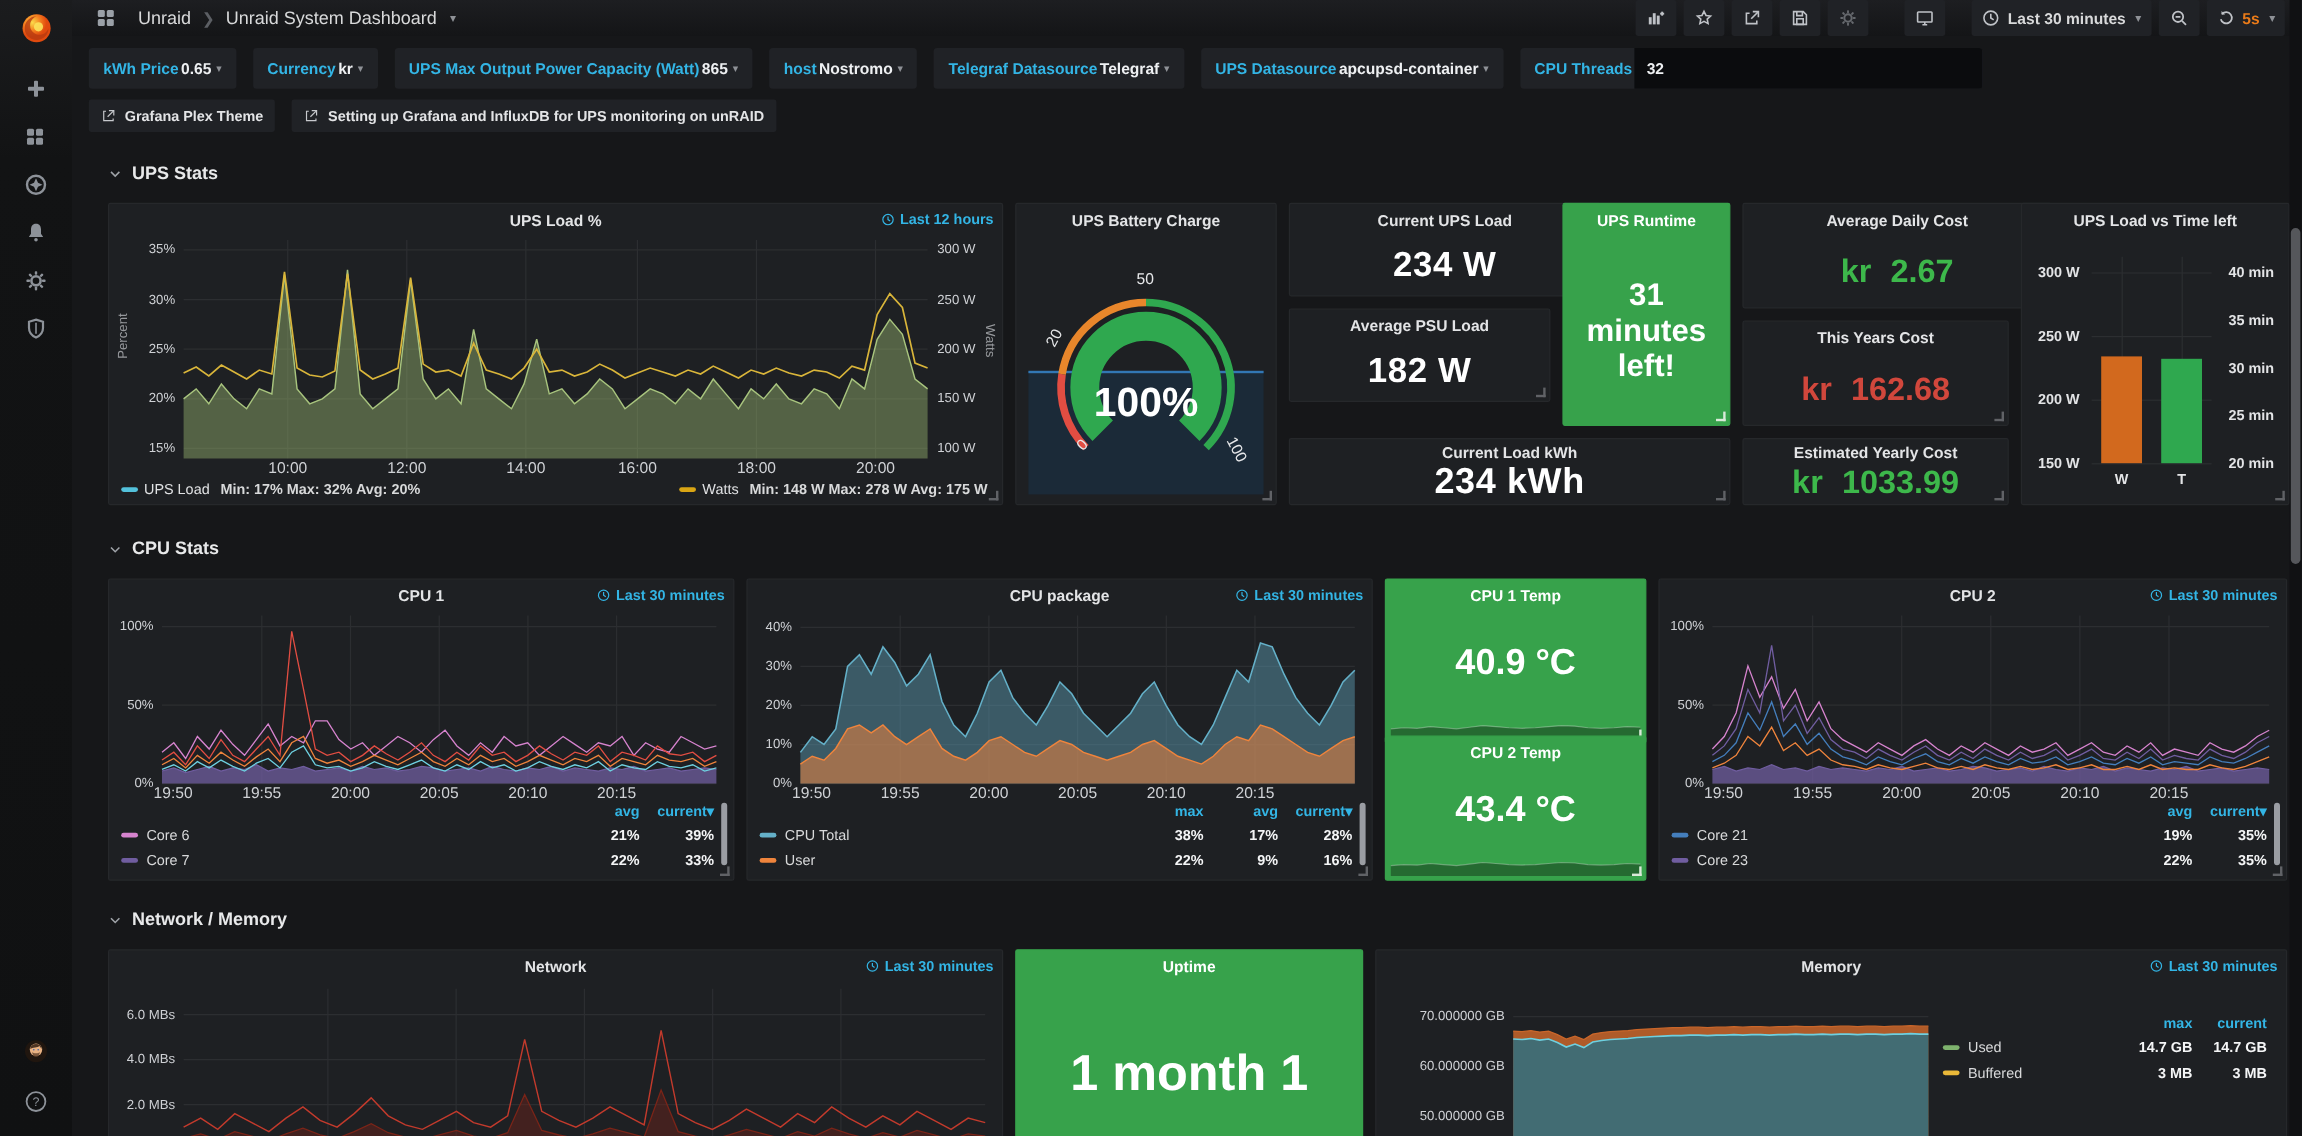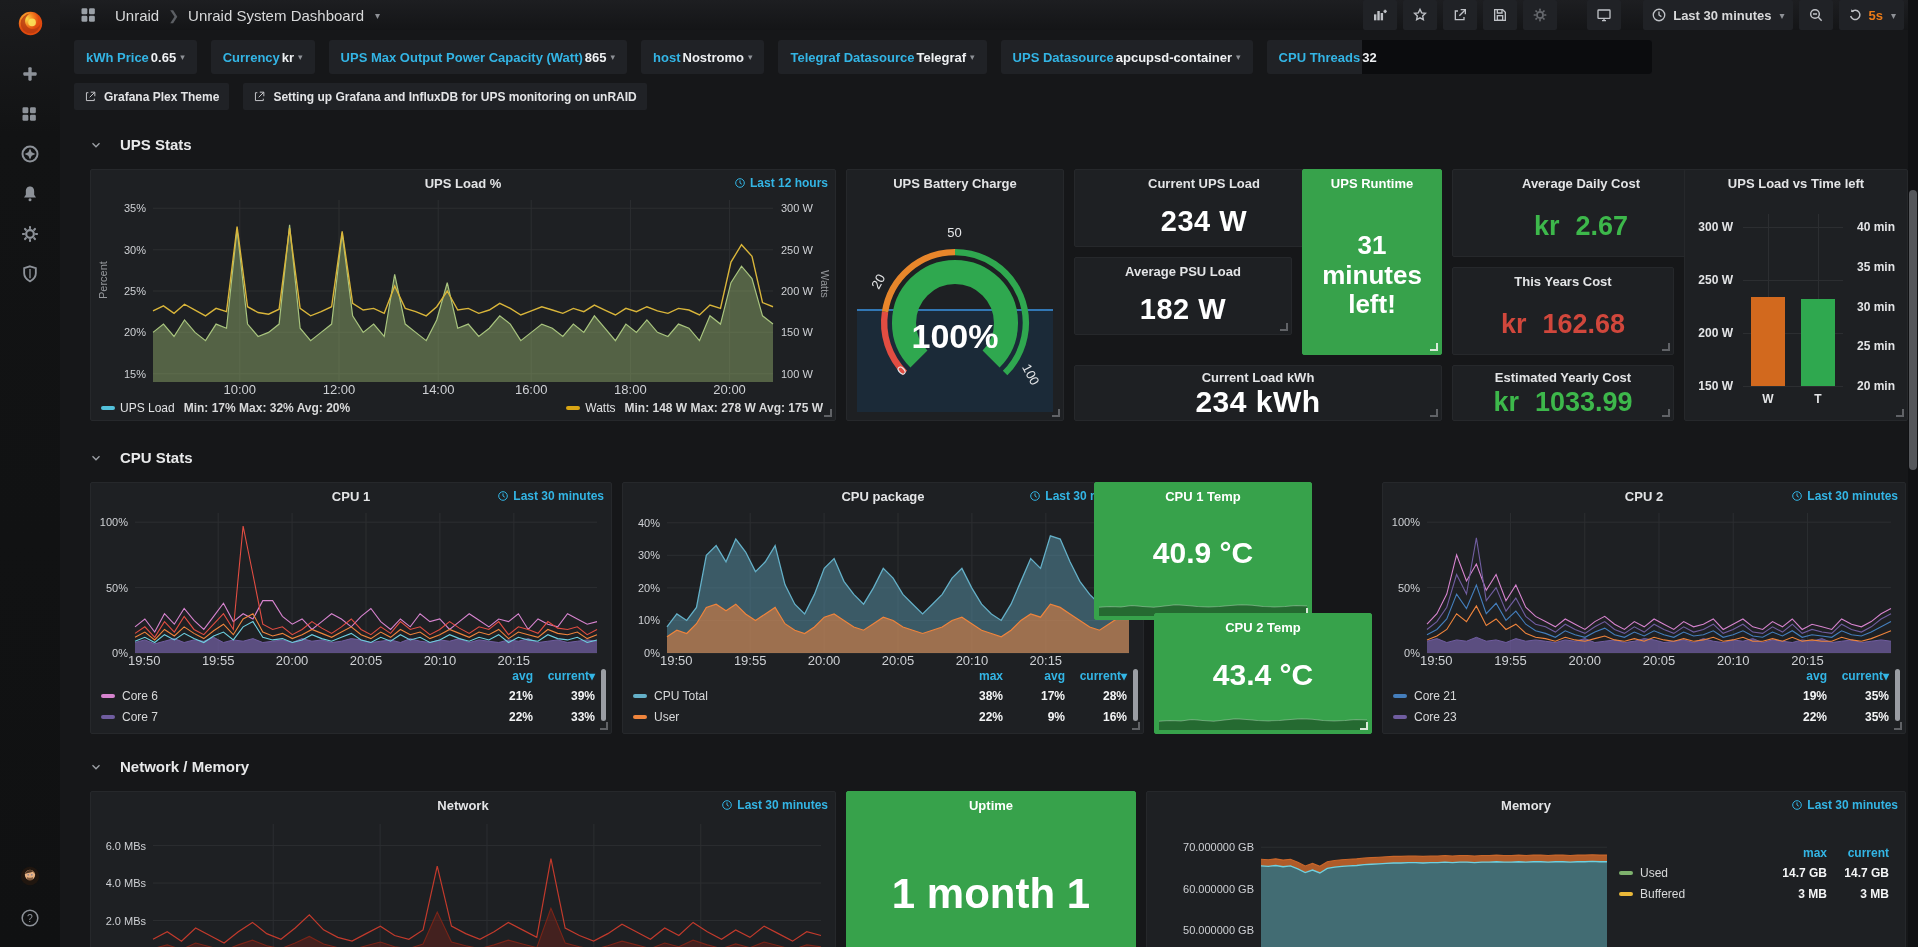--- a/index.html
+++ b/index.html
@@ -38,29 +38,29 @@
   
   .submenu { padding:10px 14px 0 14px; }
   .var-row { display:flex; gap:14px; flex-wrap:nowrap; }
   .pill { background:#202226; border-radius:3px; height:34px; display:flex; align-items:center;
     padding:0 12px; gap:2px; cursor:pointer; }
   .pill .v-label { color:#33b5e5; font-weight:bold; font-size:13px; white-space:nowrap; }
   .pill .v-value { color:#eef0f2; font-weight:bold; font-size:13px; white-space:nowrap; }
   .pill .caret { font-size:9px; }
   .pill.input-pill { padding-right:0; overflow:hidden; }
   .var-input { width:290px; height:34px; background:#0b0c0e; color:#eef0f2; font-weight:bold;
-    font-size:13px; display:flex; align-items:center; }
+    font-size:13px; display:flex; align-items:center; padding-left:10px; }
   .links-row { display:flex; gap:14px; margin-top:9px; }
   .dash-link { background:#202226; border-radius:2px; height:27px; display:flex; align-items:center;
     gap:7px; padding:0 10px; font-size:12px; font-weight:bold; color:#e3e4e6; cursor:pointer; }
   .dash-link svg { width:13px; height:13px; color:#c7c9cd; }
 
   
   .dash { flex:1; padding:0 30px; position:relative; }
-  .sec-head { display:flex; align-items:center; gap:18px; font-size:15px; font-weight:bold;
+  .sec-head { display:flex; align-items:center; gap:8px; font-size:15px; font-weight:bold;
     color:#e8e9ea; cursor:pointer; }
   .sec-head svg { width:12px; height:12px; color:#9fa3a8; }
   .sec-ups { margin-top:26px; }
   .sec-cpu { margin-top:28px; }
   .sec-net { margin-top:24px; }
   .row { position:relative; margin-top:16px;padding-left:44px; }
   .ups-row { height:252px; }
   .cpu-row { height:252px; }
   .net-row { height:252px; }
 
@@ -753,21 +753,21 @@
                 <span class="lt-marker" style="background: rgb(239, 132, 60);"></span>
                 <span class="lt-name">User</span>
                 <span class="lt-v">22%</span>
                 <span class="lt-v">9%</span>
                 <span class="lt-v">16%</span>
               </div>
             </div>
           <div class="legend-scroll" style="right:5px;bottom:12px;height:52px"></div>
         </section>
 
-        <section class="panel green-panel" style="left:1004px;top:0;width:218px;height:138px">
+        <section class="panel green-panel" style="left:1064px;top:0;width:218px;height:138px">
           <div class="p-head">
               <span class="p-title">CPU 1 Temp</span>
             </div>
           <div class="stat-body" style="bottom:24px">
               <span class="temp-value">40.9 °C</span>
             </div>
           <div class="temp-spark">
               <div class="plot" style="bottom:0">
                 <svg viewBox="0 0 1000 100" preserveAspectRatio="none">
                   <path d="M0,100 L0.0,66.67 L52.6,63.33 L105.3,65.00 L157.9,60.00 L210.5,63.33 L263.2,66.67 L315.8,61.67 L368.4,56.67 L421.1,60.00 L473.7,63.33 L526.3,65.00 L578.9,63.33 L631.6,60.00 L684.2,56.67 L736.8,58.33 L789.5,63.33 L842.1,65.00 L894.7,63.33 L947.4,60.00 L1000.0,61.67 L1000,100 Z" fill="rgba(20,50,24,0.5)" stroke="none"></path>

